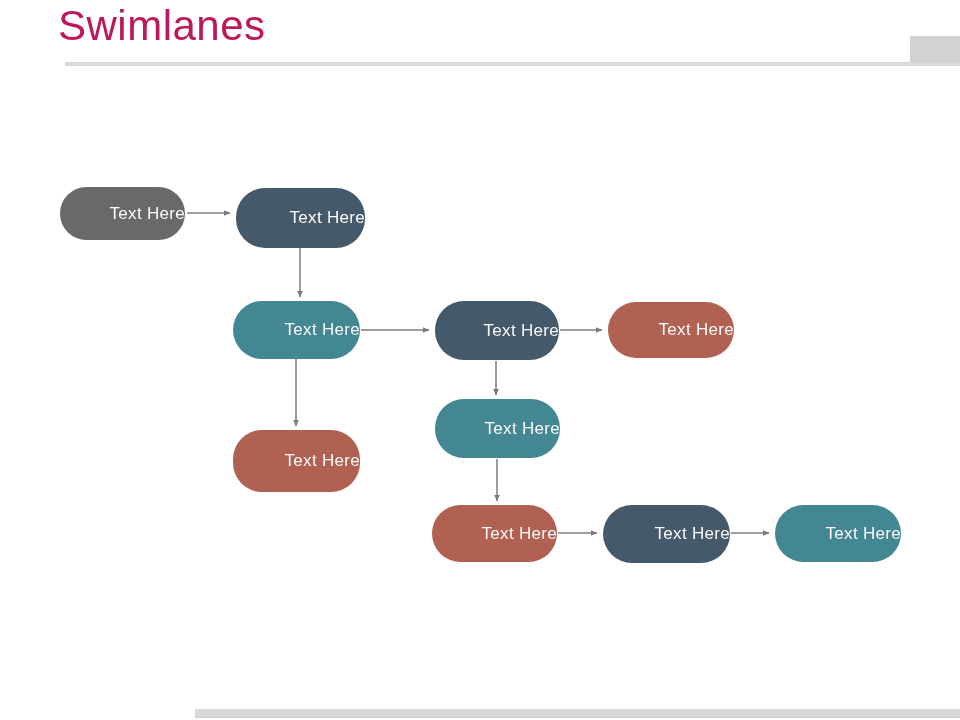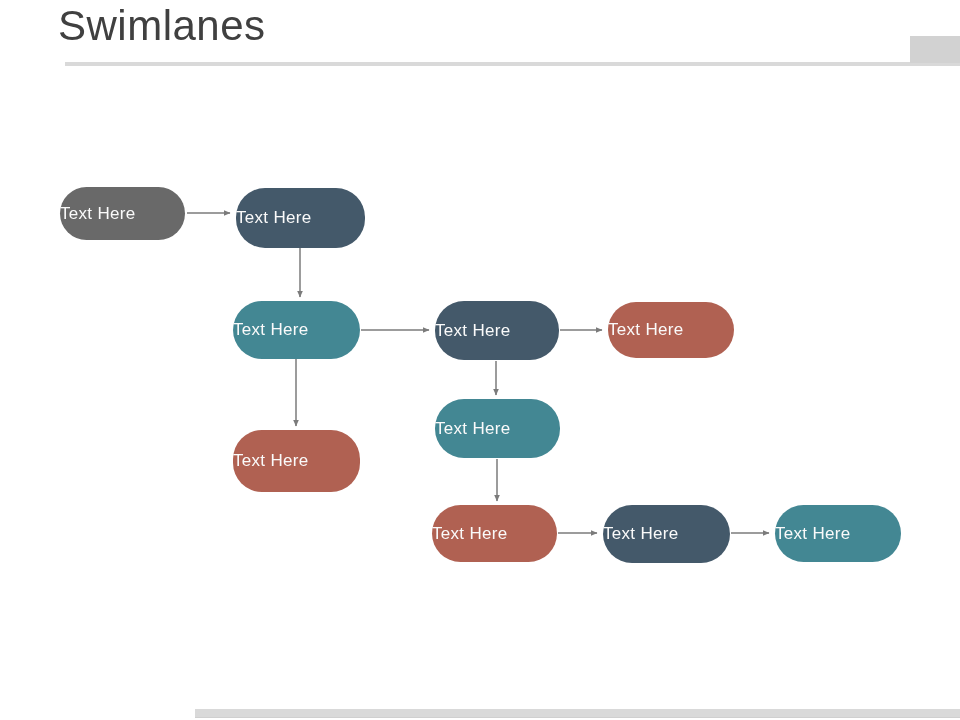--- a/index.html
+++ b/index.html
@@ -58,37 +58,37 @@
     top: 0;
     width: 960px;
     height: 720px;
     pointer-events: none;
   }
   .node {
     position: absolute;
     border-radius: 29px;
     display: flex;
     align-items: center;
-    justify-content: flex-start;
+    justify-content: flex-end;
     box-sizing: border-box;
     cursor: default;
   }
   .node-label {
     color: #fafafa;
     font-size: 17px;
     font-weight: 400;
     letter-spacing: 0.3px;
     white-space: nowrap;
   }
 </style>
 </head>
 <body>
 
 <div class="slide">
-  <h1 class="slide-title" style="color: #404040;">Swimlanes</h1>
+  <h1 class="slide-title" style="color: #be185d;">Swimlanes</h1>
   <div class="title-underline" style="background: rgb(217, 217, 217);"></div>
   <div class="corner-block" style="background: rgb(210, 210, 210);"></div>
 
   <svg id="connector-layer" viewBox="0 0 960 720">
     <defs>
       <marker id="arrowhead" markerWidth="8" markerHeight="8" refX="6.5" refY="3" orient="auto" markerUnits="userSpaceOnUse">
         <path d="M0,0 L7,3 L0,6 Z" fill="#7b7b7b"></path>
       </marker>
     </defs>
     <g id="connector-group">

